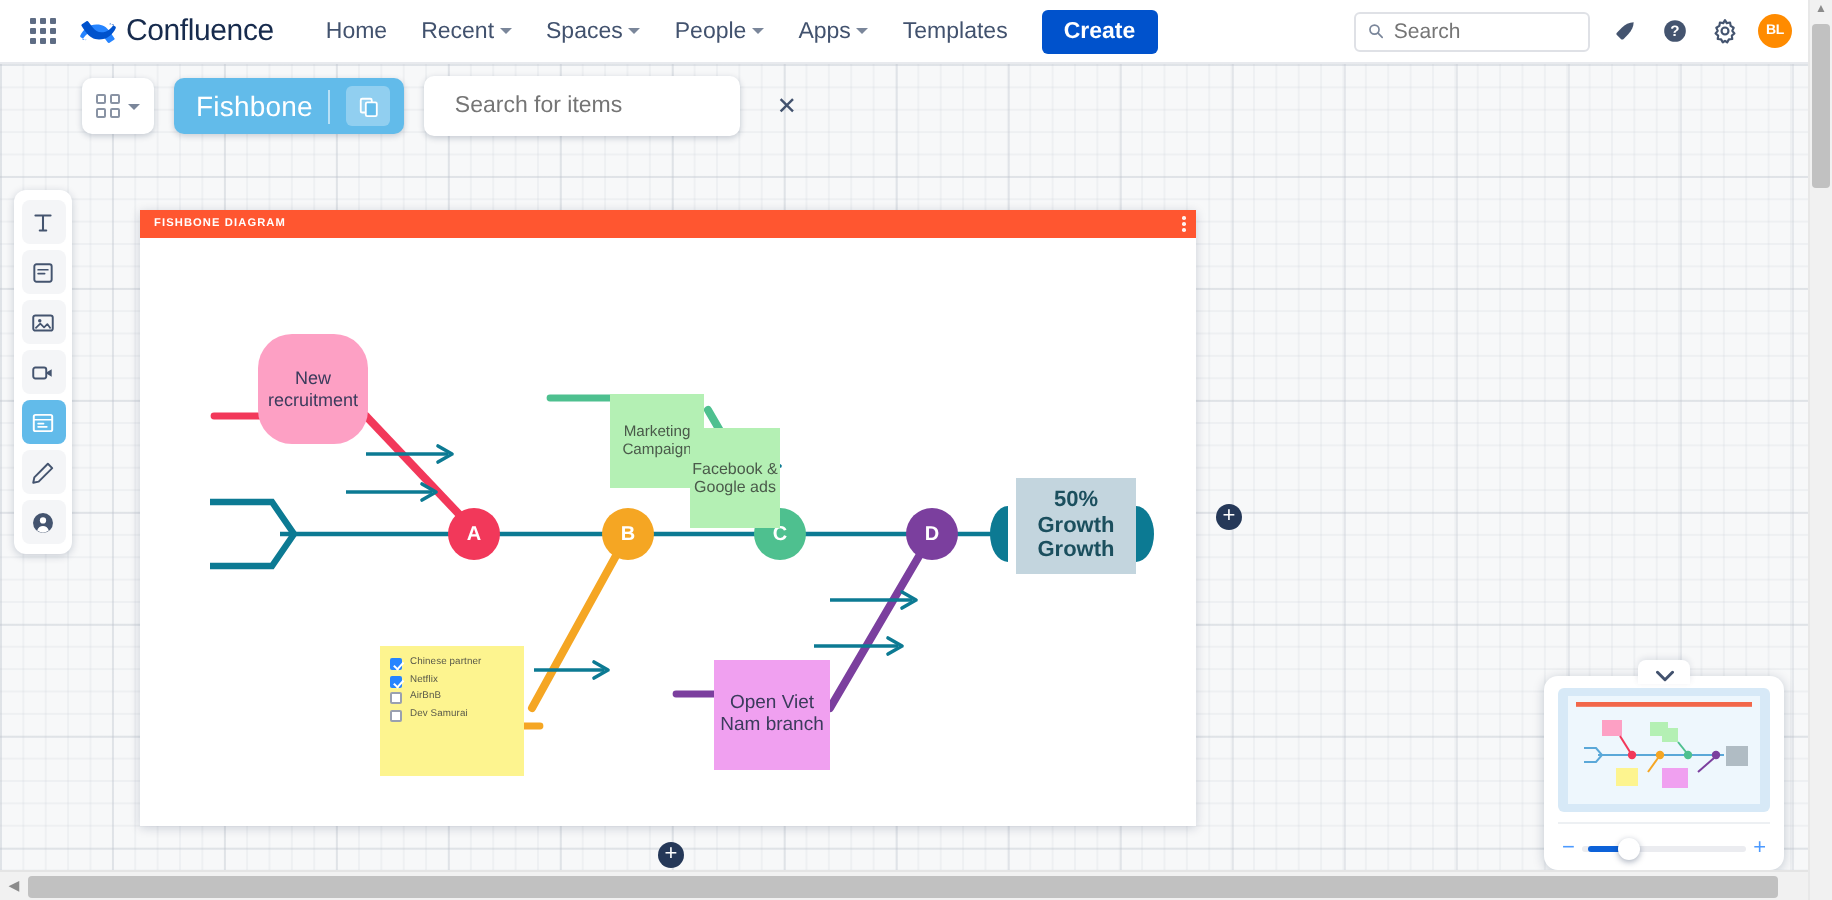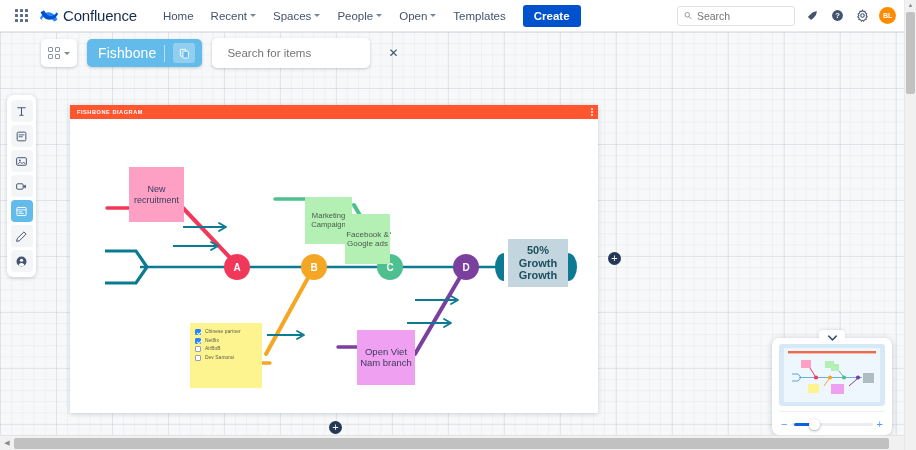--- a/index.html
+++ b/index.html
@@ -125,21 +125,21 @@
     color: #fff; font-size: 5.6px; font-weight: 700; letter-spacing: .55px;
   }
   .dots3 { display: flex; flex-direction: column; gap: 1.3px; cursor: pointer; }
   .dots3 i { width: 1.8px; height: 1.8px; background: rgba(255,255,255,.92); display: block; border-radius: 50%; }
   .canvas-body { position: relative; width: 100%; height: 294px; overflow: hidden; }
   .canvas svg.diagram { position: absolute; inset: 0; width: 100%; height: 100%; }
 
   
   .note { position: absolute; display: flex; align-items: center; justify-content: center;
           text-align: center; line-height: 1.15; color: #3b3b5c; }
-  .note-newrec { left: 59px; top: 48px; width: 55px; height: 55px; background: #fda0c4; font-size: 9px; }
+  .note-newrec { left: 59px; top: 48px; width: 55px; height: 55px; background: #fda0c4; font-size: 9px; border-radius: 17px; }
   .note-mkt    { left: 235px; top: 78px; width: 47px; height: 47px; background: #b4f0b4; font-size: 7.6px;
                  color: #4a5a4a; }
   .note-fb     { left: 275px; top: 95px; width: 45px; height: 50px; background: #b4f0b4; font-size: 8px;
                  color: #4a5a4a; }
   .note-viet   { left: 287px; top: 211px; width: 58px; height: 55px; background: #f0a0f0; font-size: 9.5px;
                  color: #3b3b5c; }
   .note-check  { left: 120px; top: 204px; width: 72px; height: 65px; background: #fdf48f;
                  display: block; padding: 6px 5px; }
   .note-growth { left: 438px; top: 120px; width: 60px; height: 48px; background: #c3d5de;
                  font-size: 11px; font-weight: 700; color: #1b4f5e; }
@@ -246,21 +246,21 @@
       </div>
       <div class="navlink">
         <span>Spaces</span>
         <span class="caret"></span>
       </div>
       <div class="navlink">
         <span>People</span>
         <span class="caret"></span>
       </div>
       <div class="navlink">
-        <span>Open</span>
+        <span>Apps</span>
         <span class="caret"></span>
       </div>
       <div class="navlink">
         <span>Templates</span>
       </div>
       <div class="createbtn">Create</div>
     </div>
 
     <div class="topright">
       <div class="searchbox">

